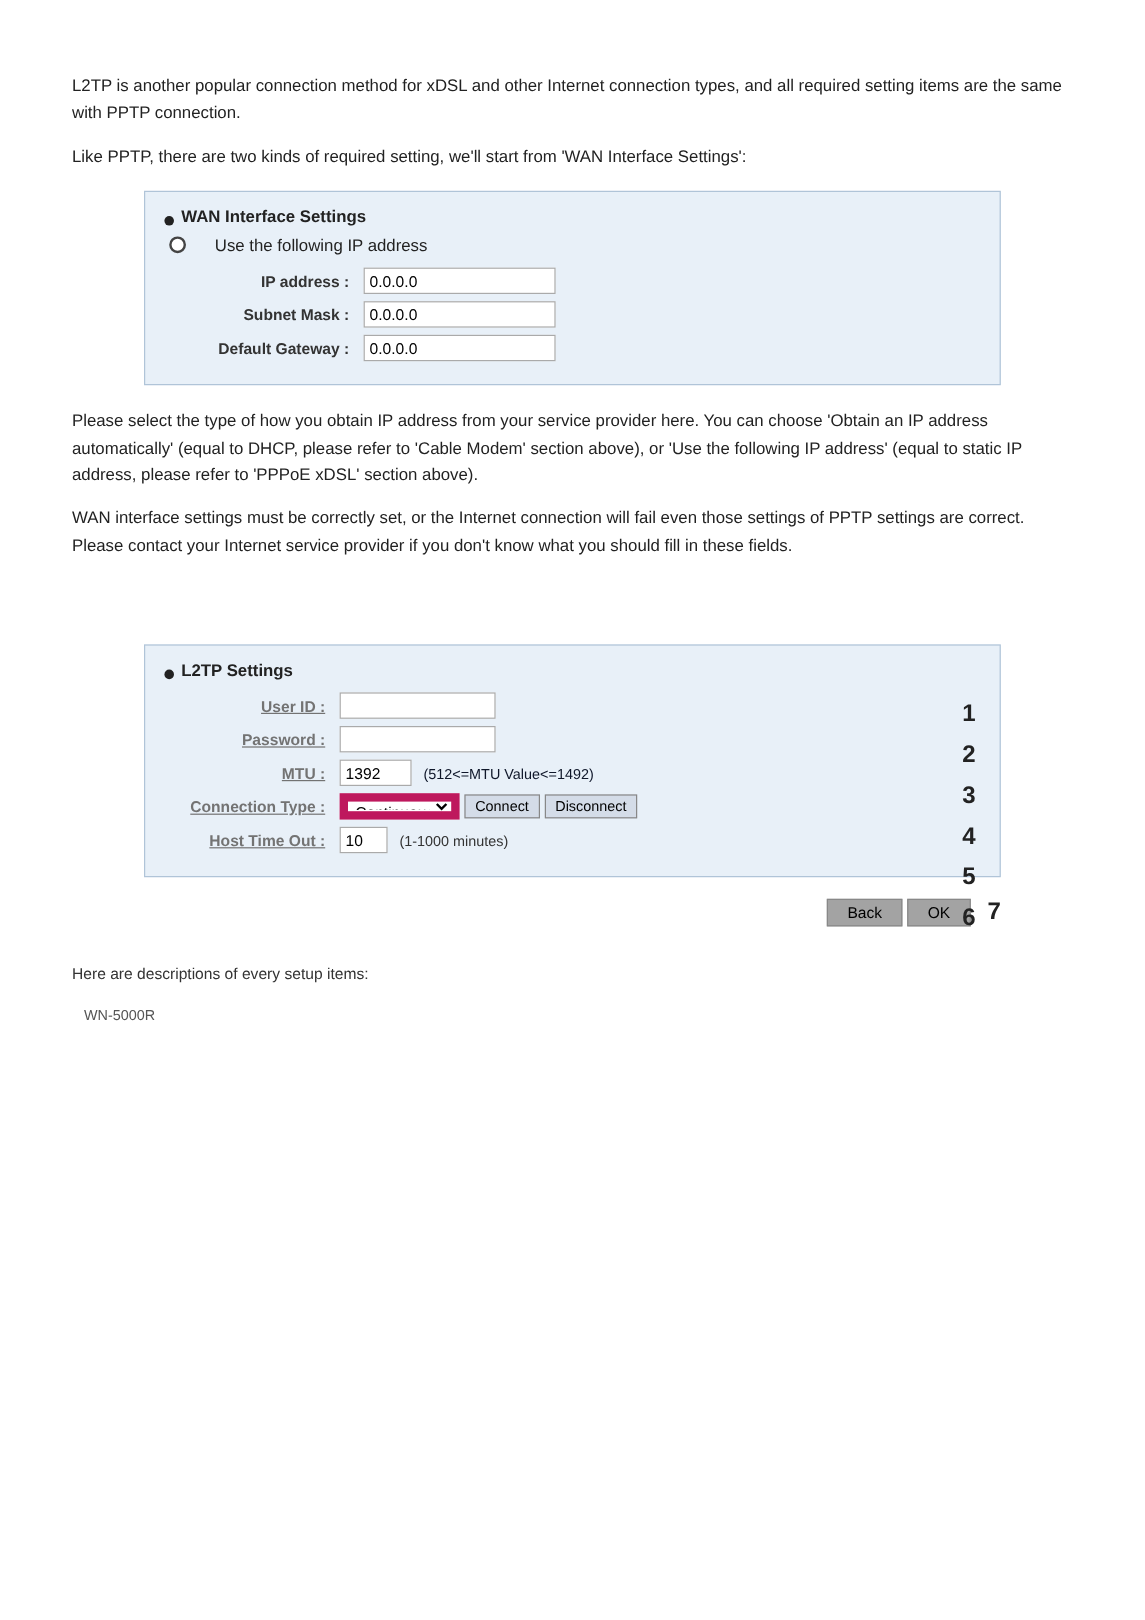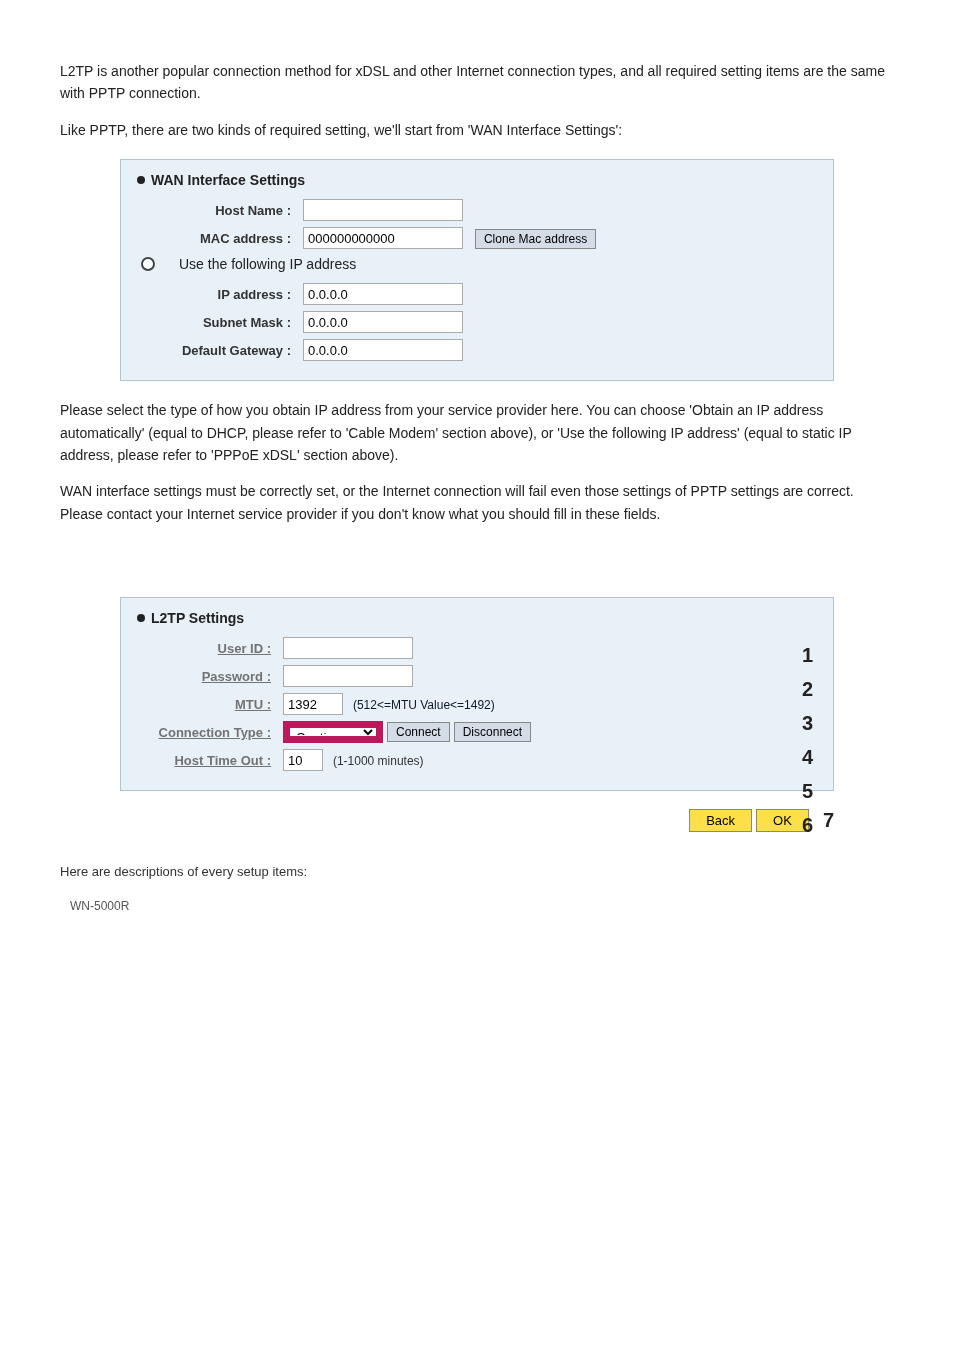--- a/index.html
+++ b/index.html
@@ -20,21 +20,21 @@
       border: 1px solid #b0c4d8;
       background: #e8f0f8;
       padding: 12px 16px 16px 16px;
       margin: 18px 60px 18px 60px;
     }
     .section-title {
       font-weight: bold;
       font-size: 14px;
       margin-bottom: 8px;
       display: flex;
-      align-items: center;
+      align-items: flex-end;
       gap: 6px;
     }
     .bullet-dot {
       width: 8px;
       height: 8px;
       background: #222;
       border-radius: 50%;
       display: inline-block;
     }
     .radio-row {
@@ -176,21 +176,21 @@
     }
     .btn-disconnect {
       padding: 2px 8px;
       background: #d4dce8;
       border: 1px solid #888;
       font-size: 12px;
       cursor: pointer;
     }
     .btn-back, .btn-ok {
       padding: 3px 16px;
-      background: #fde047;
+      background: #a3a3a3;
       border: 1px solid #888;
       font-size: 13px;
       cursor: pointer;
     }
     .num-7 {
       font-size: 20px;
       font-weight: bold;
       color: #222;
       margin-left: 10px;
     }
@@ -218,37 +218,20 @@
 <p>L2TP is another popular connection method for xDSL and other Internet connection types, and all required setting items are the same with PPTP connection.</p>
 <p>Like PPTP, there are two kinds of required setting, we'll start from 'WAN Interface Settings':</p>
 
 <div class="section-box">
   <div class="section-title">
     <span class="bullet-dot"></span>
     <span>WAN Interface Settings</span>
   </div>
 
 
-  <table class="form-table">
-    <tbody>
-        <tr>
-      <td class="label-cell">Host Name :</td>
-      <td class="input-cell">
-        <input type="text" value="" style="">
-      </td>
-    </tr>
-    <tr>
-      <td class="label-cell">MAC address :</td>
-      <td class="input-cell">
-        <input type="text" value="000000000000" style="">
-        <button class="clone-btn">Clone Mac address</button>
-      </td>
-    </tr>
-  </tbody>
-    </table>
 
   <div class="radio-row" style="margin-top:4px;gap:24px;">
     <span class="radio-empty"></span>
     <span style="font-size:14px;">Use the following IP address</span>
   </div>
 
   <table class="form-table">
     <tbody>
         <tr>
       <td class="label-cell">IP address :</td>

